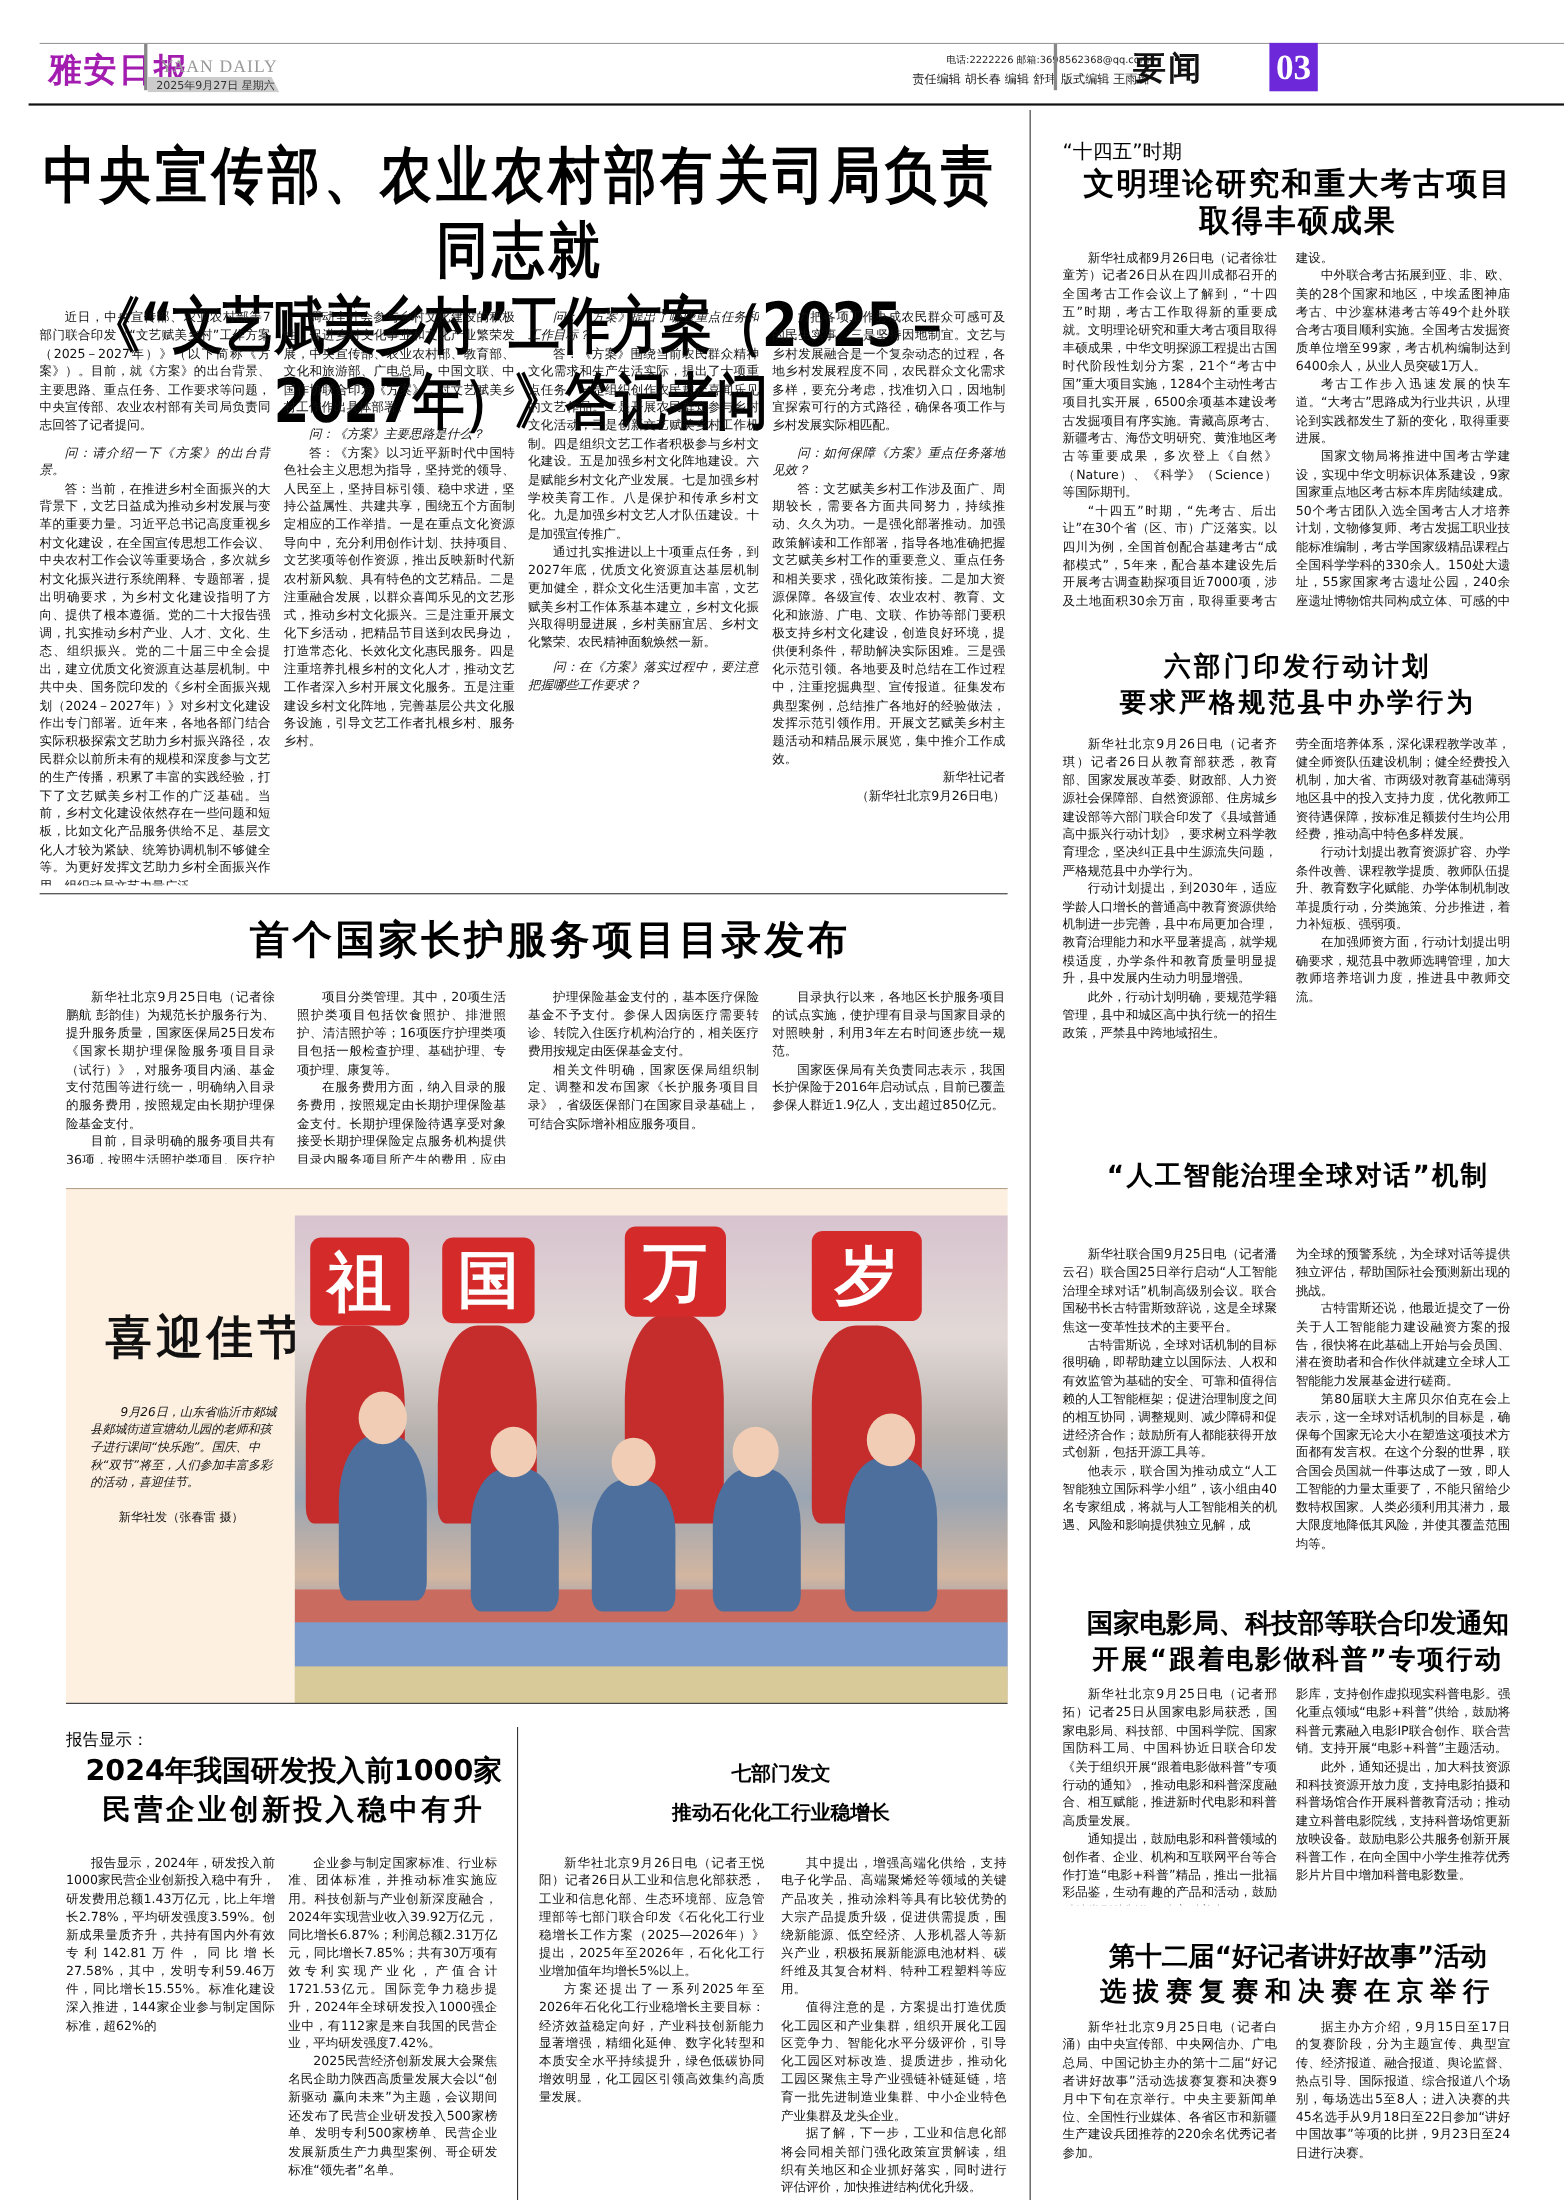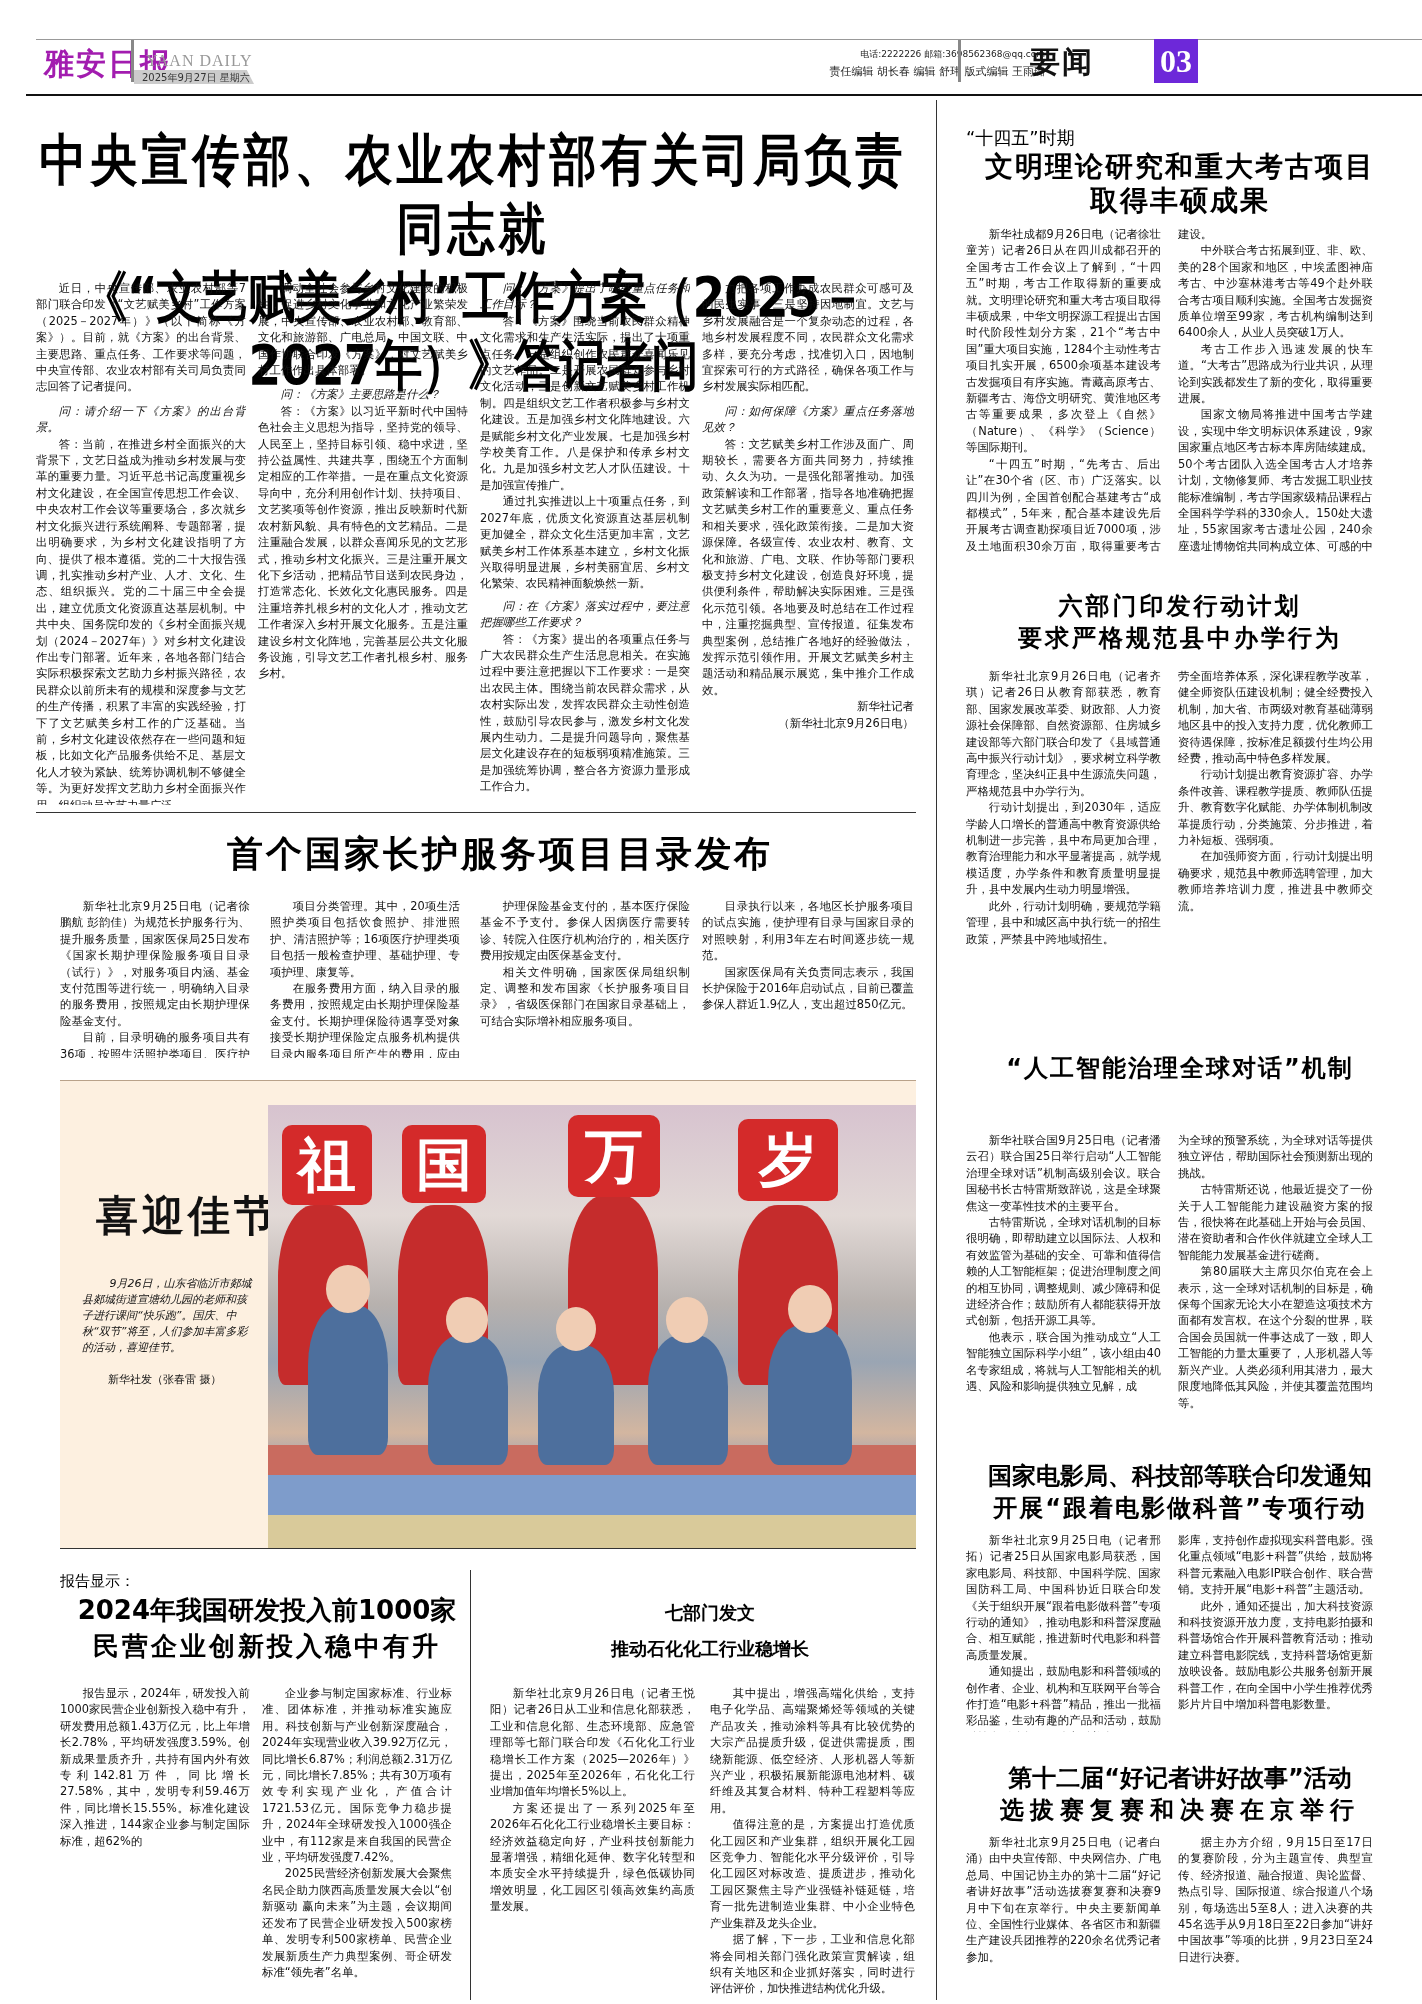--- a/index.html
+++ b/index.html
@@ -74,21 +74,20 @@
 <div class="abs body-col" style="left:258px;top:280px;width:210px;height:525px;">
   <p>调动全社会参与乡村文化建设的积极性，促进乡村文化事业和文化产业繁荣发展，中央宣传部、农业农村部、教育部、文化和旅游部、广电总局、中国文联、中国作协联合印发《方案》，对文艺赋美乡村工作作出具体部署。</p>
   <p class="q" style="margin-top:8px">问：《方案》主要思路是什么？</p>
   <p>答：《方案》以习近平新时代中国特色社会主义思想为指导，坚持党的领导、人民至上，坚持目标引领、稳中求进，坚持公益属性、共建共享，围绕五个方面制定相应的工作举措。一是在重点文化资源导向中，充分利用创作计划、扶持项目、文艺奖项等创作资源，推出反映新时代新农村新风貌、具有特色的文艺精品。二是注重融合发展，以群众喜闻乐见的文艺形式，推动乡村文化振兴。三是注重开展文化下乡活动，把精品节目送到农民身边，打造常态化、长效化文化惠民服务。四是注重培养扎根乡村的文化人才，推动文艺工作者深入乡村开展文化服务。五是注重建设乡村文化阵地，完善基层公共文化服务设施，引导文艺工作者扎根乡村、服务乡村。</p>
 </div>
 <div class="abs body-col" style="left:480px;top:280px;width:210px;height:525px;">
   <p class="q">问：《方案》提出了哪些重点任务和工作目标？</p>
   <p>答：《方案》围绕当前农民群众精神文化需求和生产生活实际，提出了十项重点任务。一是组织创作农民群众喜闻乐见的文艺作品。二是开展农民群众参与乡村文化活动，三是创新文艺赋美乡村工作机制。四是组织文艺工作者积极参与乡村文化建设。五是加强乡村文化阵地建设。六是赋能乡村文化产业发展。七是加强乡村学校美育工作。八是保护和传承乡村文化。九是加强乡村文艺人才队伍建设。十是加强宣传推广。</p>
   <p>通过扎实推进以上十项重点任务，到2027年底，优质文化资源直达基层机制更加健全，群众文化生活更加丰富，文艺赋美乡村工作体系基本建立，乡村文化振兴取得明显进展，乡村美丽宜居、乡村文化繁荣、农民精神面貌焕然一新。</p>
   <p class="q" style="margin-top:6px">问：在《方案》落实过程中，要注意把握哪些工作要求？</p>
-  <p>答：《方案》提出的各项重点任务与广大农民群众生产生活息息相关。在实施过程中要注意把握以下工作要求：一是突出农民主体。围绕当前农民群众需求，从农村实际出发，发挥农民群众主动性创造性，鼓励引导农民参与，激发乡村文化发展内生动力。二是提升问题导向，聚焦基层文化建设存在的短板弱项精准施策。三是加强统筹协调，整合各方资源力量形成工作合力。</p>
 </div>
 <div class="abs body-col" style="left:702px;top:280px;width:212px;height:525px;">
   <p>力把各项工作办成农民群众可感可及的民生实事。三是坚持因地制宜。文艺与乡村发展融合是一个复杂动态的过程，各地乡村发展程度不同，农民群众文化需求多样，要充分考虑，找准切入口，因地制宜探索可行的方式路径，确保各项工作与乡村发展实际相匹配。</p>
   <p class="q" style="margin-top:8px">问：如何保障《方案》重点任务落地见效？</p>
   <p>答：文艺赋美乡村工作涉及面广、周期较长，需要各方面共同努力，持续推动、久久为功。一是强化部署推动。加强政策解读和工作部署，指导各地准确把握文艺赋美乡村工作的重要意义、重点任务和相关要求，强化政策衔接。二是加大资源保障。各级宣传、农业农村、教育、文化和旅游、广电、文联、作协等部门要积极支持乡村文化建设，创造良好环境，提供便利条件，帮助解决实际困难。三是强化示范引领。各地要及时总结在工作过程中，注重挖掘典型、宣传报道。征集发布典型案例，总结推广各地好的经验做法，发挥示范引领作用。开展文艺赋美乡村主题活动和精品展示展览，集中推介工作成效。</p>
   <p class="sig">新华社记者</p>
   <p class="sig">（新华社北京9月26日电）</p>
 </div>
 <div class="abs rule-h" style="left:36px;top:812px;width:880px;"></div>
 
@@ -206,21 +205,21 @@
   <div>“人工智能治理全球对话”机制</div>
 </div>
 <div class="abs body-col" style="left:966px;top:1132px;width:195px;height:290px;">
   <p>新华社联合国9月25日电（记者潘云召）联合国25日举行启动“人工智能治理全球对话”机制高级别会议。联合国秘书长古特雷斯致辞说，这是全球聚焦这一变革性技术的主要平台。</p>
   <p>古特雷斯说，全球对话机制的目标很明确，即帮助建立以国际法、人权和有效监管为基础的安全、可靠和值得信赖的人工智能框架；促进治理制度之间的相互协同，调整规则、减少障碍和促进经济合作；鼓励所有人都能获得开放式创新，包括开源工具等。</p>
   <p>他表示，联合国为推动成立“人工智能独立国际科学小组”，该小组由40名专家组成，将就与人工智能相关的机遇、风险和影响提供独立见解，成</p>
 </div>
 <div class="abs body-col" style="left:1178px;top:1132px;width:195px;height:290px;">
   <p style="text-indent:0">为全球的预警系统，为全球对话等提供独立评估，帮助国际社会预测新出现的挑战。</p>
   <p>古特雷斯还说，他最近提交了一份关于人工智能能力建设融资方案的报告，很快将在此基础上开始与会员国、潜在资助者和合作伙伴就建立全球人工智能能力发展基金进行磋商。</p>
-  <p>第80届联大主席贝尔伯克在会上表示，这一全球对话机制的目标是，确保每个国家无论大小在塑造这项技术方面都有发言权。在这个分裂的世界，联合国会员国就一件事达成了一致，即人工智能的力量太重要了，人形机器人等新兴产业。人类必须利用其潜力，最大限度地降低其风险，并使其覆盖范围均等。</p>
+  <p>第80届联大主席贝尔伯克在会上表示，这一全球对话机制的目标是，确保每个国家无论大小在塑造这项技术方面都有发言权。在这个分裂的世界，联合国会员国就一件事达成了一致，即人工智能的力量太重要了，不能只留给少数特权国家。人类必须利用其潜力，最大限度地降低其风险，并使其覆盖范围均等。</p>
 </div>
 
 <div class="abs hl" style="left:950px;top:1460px;width:460px;font-size:24px;line-height:32px;">
   <div>国家电影局、科技部等联合印发通知</div>
   <div style="letter-spacing:2px">开展“跟着电影做科普”专项行动</div>
 </div>
 <div class="abs body-col" style="left:966px;top:1532px;width:195px;height:200px;">
   <p>新华社北京9月25日电（记者邢拓）记者25日从国家电影局获悉，国家电影局、科技部、中国科学院、国家国防科工局、中国科协近日联合印发《关于组织开展“跟着电影做科普”专项行动的通知》，推动电影和科普深度融合、相互赋能，推进新时代电影和科普高质量发展。</p>
   <p>通知提出，鼓励电影和科普领域的创作者、企业、机构和互联网平台等合作打造“电影+科普”精品，推出一批福彩品鉴，生动有趣的产品和活动，鼓励科技类影片制作，建立科普电</p>
 </div>

